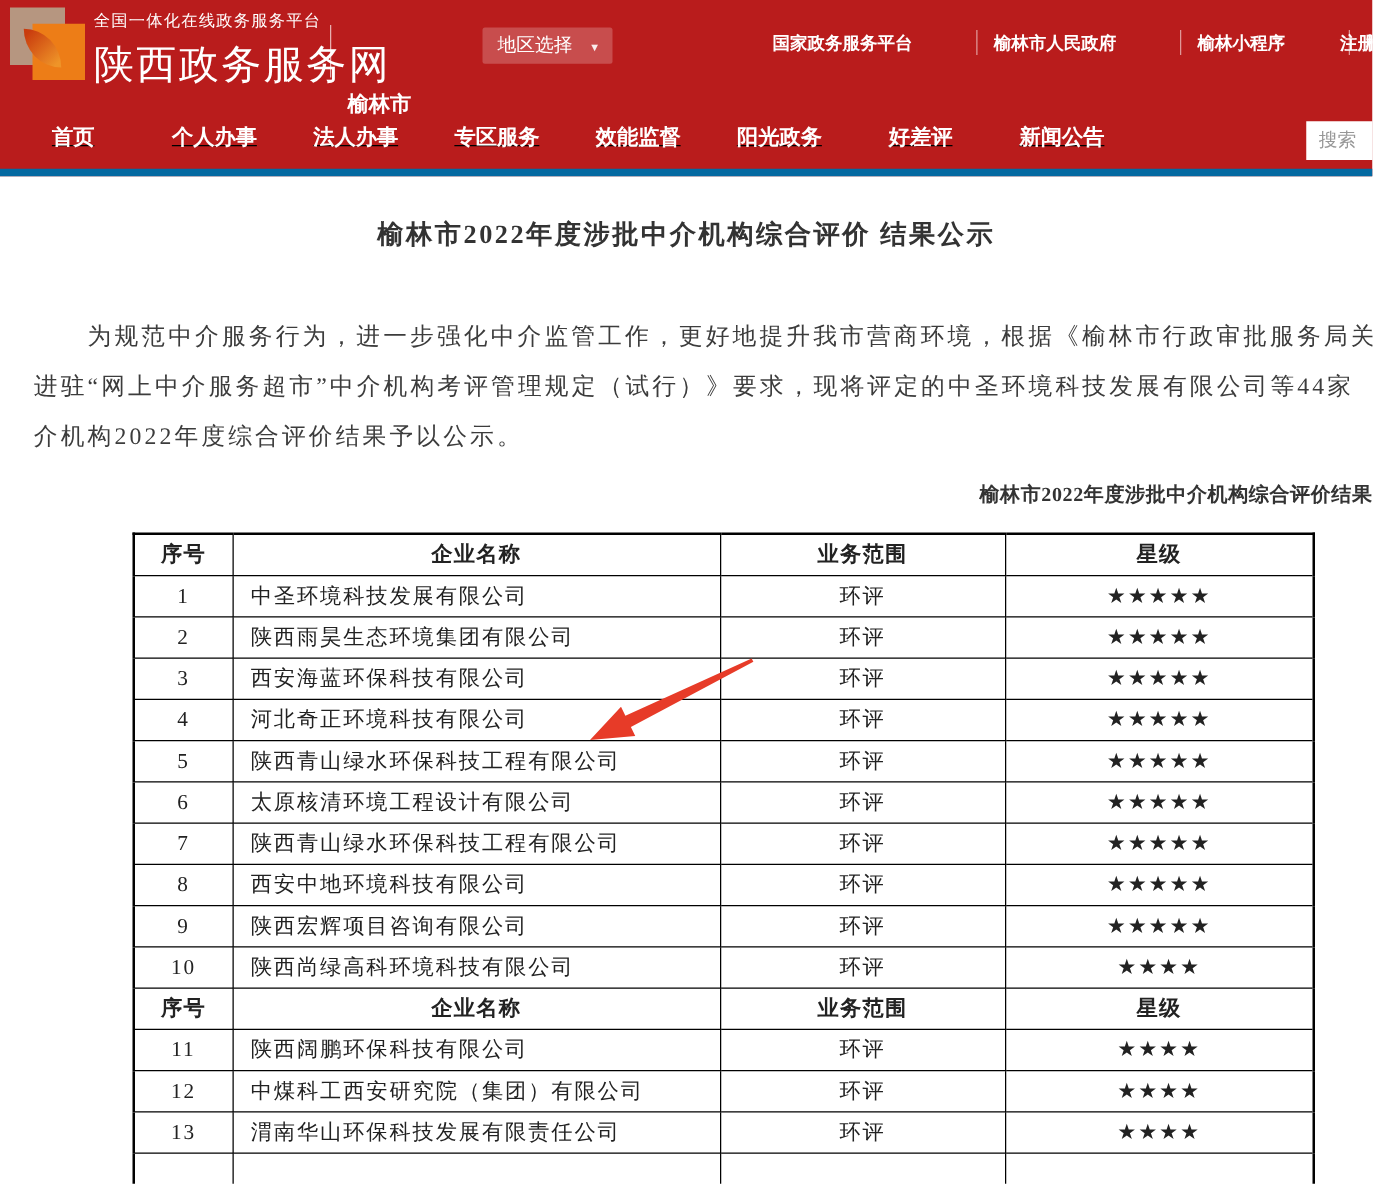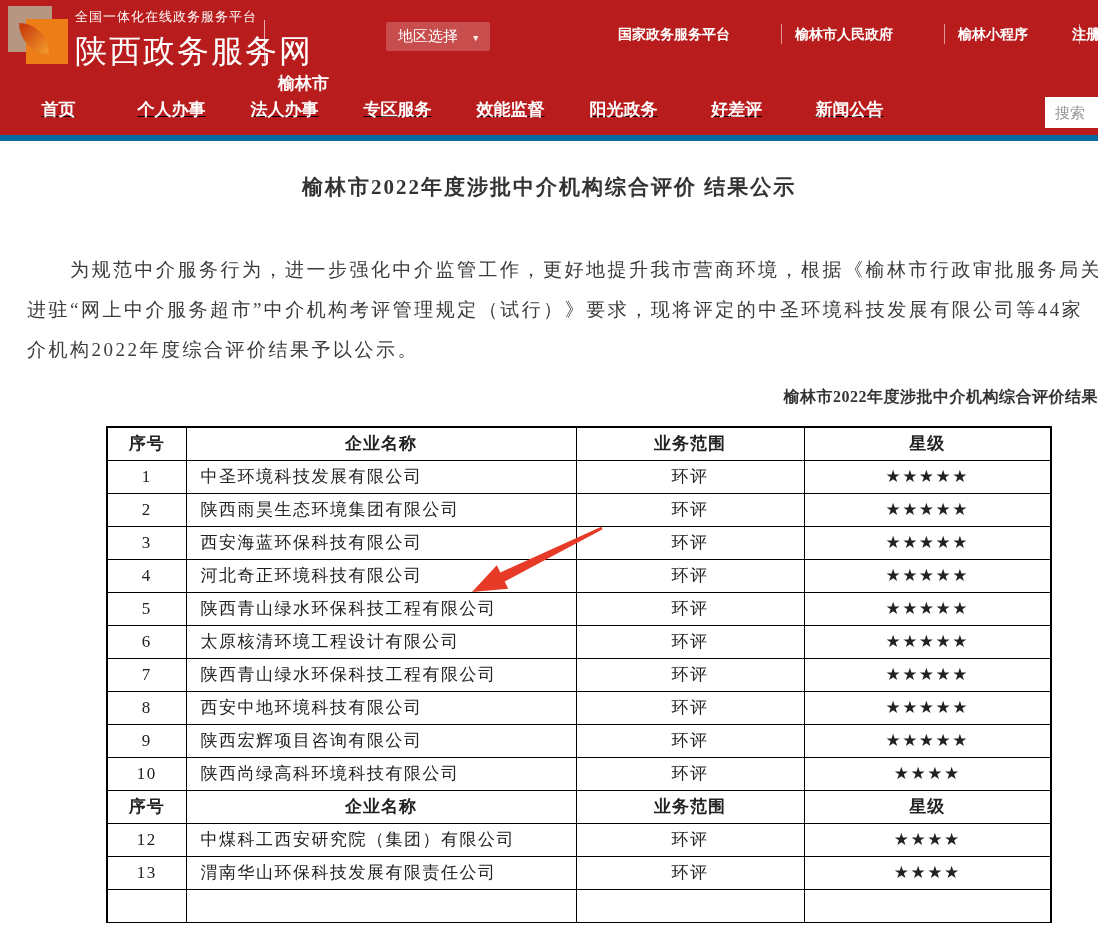--- a/index.html
+++ b/index.html
@@ -217,20 +217,26 @@
           <td class="c-scope">环评</td>
           <td class="c-stars">★★★★</td>
         </tr>
           <tr>
           <td class="c-no">序号</td>
           <td class="c-name">企业名称</td>
           <td class="c-scope">业务范围</td>
           <td class="c-stars">星级</td>
         </tr>
           <tr>
+          <td class="c-no">11</td>
+          <td class="c-name">陕西阔鹏环保科技有限公司</td>
+          <td class="c-scope">环评</td>
+          <td class="c-stars">★★★★</td>
+        </tr>
+          <tr>
           <td class="c-no">12</td>
           <td class="c-name">中煤科工西安研究院（集团）有限公司</td>
           <td class="c-scope">环评</td>
           <td class="c-stars">★★★★</td>
         </tr>
           <tr>
           <td class="c-no">13</td>
           <td class="c-name">渭南华山环保科技发展有限责任公司</td>
           <td class="c-scope">环评</td>
           <td class="c-stars">★★★★</td>

